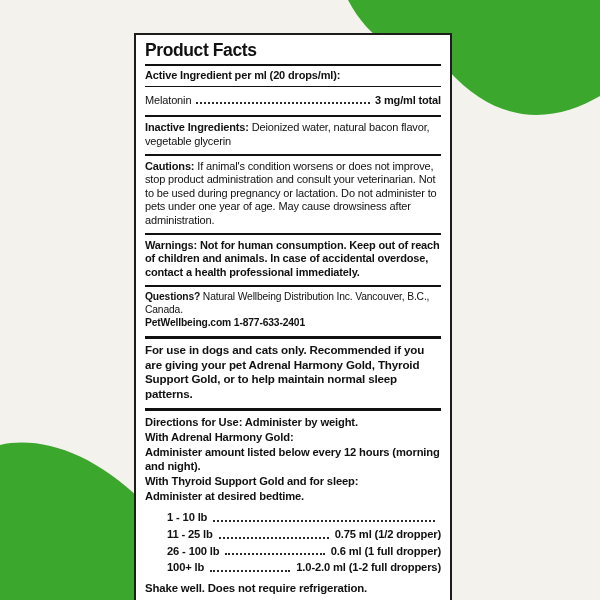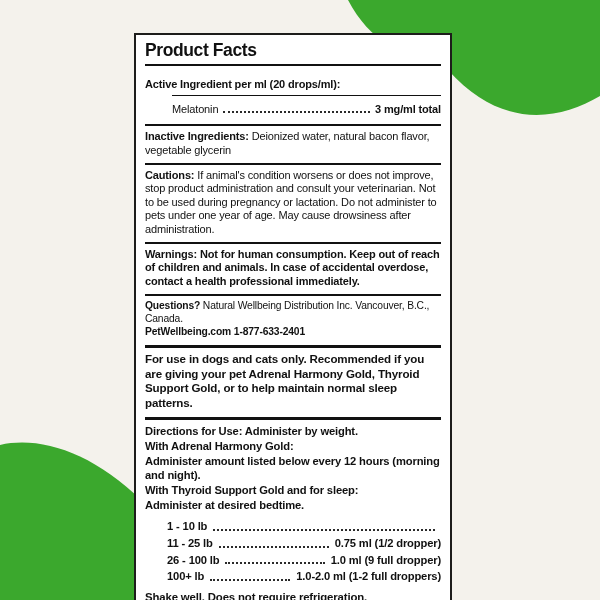--- a/index.html
+++ b/index.html
@@ -18,22 +18,22 @@
   }
   .pf-title{
     font-size:17.5px;font-weight:800;letter-spacing:-0.4px;
     padding:2px 0 3px 0;border-bottom:2.5px solid #111;
   }
   .sec{padding:4px 0 6px 0;}
   .r1{border-top:1.2px solid #111;}
   .r2{border-top:2px solid #111;}
   .r3{border-top:3px solid #111;}
   .b{font-weight:700;}
-  .active-heading{font-weight:700;padding:12px 0 3px 0;}
-  .dot-row{display:flex;align-items:flex-end;padding:7px 0 8px 0;margin-left:27px;}
+  .active-heading{font-weight:700;padding:3px 0 3px 0;}
+  .dot-row{display:flex;align-items:flex-end;padding:7px 0 8px 0;}
   .leader{flex:1;border-bottom:2px dotted #2a2a2a;margin:0 5px 3px 5px;}
   .q-sec{font-size:10.3px;line-height:1.25;}
   .foruse-sec{font-weight:700;font-size:11.6px;line-height:1.28;}
   .dir-sec{font-weight:700;font-size:11.2px;line-height:1.32;padding-bottom:2px;}
   .underlined{}
   .dose-table{padding:4px 0 2px 22px;font-weight:700;font-size:11.2px;}
   .dose-row{display:flex;align-items:flex-end;padding:1.5px 0;}
   .dose-row .leader{margin:0 6px 3px 6px;}
   .footer-line{font-weight:700;font-size:11.4px;padding:4px 0 0 0;}
 </style>
@@ -94,21 +94,21 @@
       <span class="leader"></span>
     </div>
     <div class="dose-row">
       <span>11 - 25 lb</span>
       <span class="leader"></span>
       <span>0.75 ml (1/2 dropper)</span>
     </div>
     <div class="dose-row">
       <span>26 - 100 lb</span>
       <span class="leader"></span>
-      <span>1.0 ml (9 full dropper)</span>
+      <span>0.6 ml (1 full dropper)</span>
     </div>
     <div class="dose-row">
       <span>100+ lb</span>
       <span class="leader"></span>
       <span>1.0-2.0 ml (1-2 full droppers)</span>
     </div>
   </div>
 
   <div class="footer-line">Shake well. Does not require refrigeration.</div>
 

